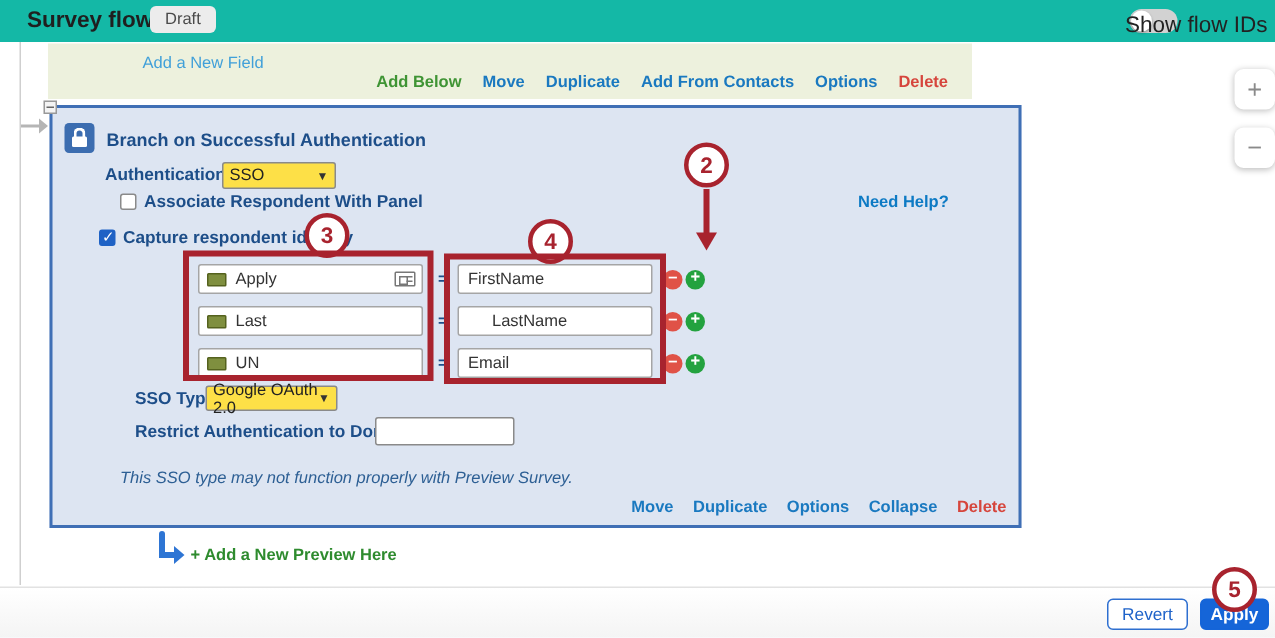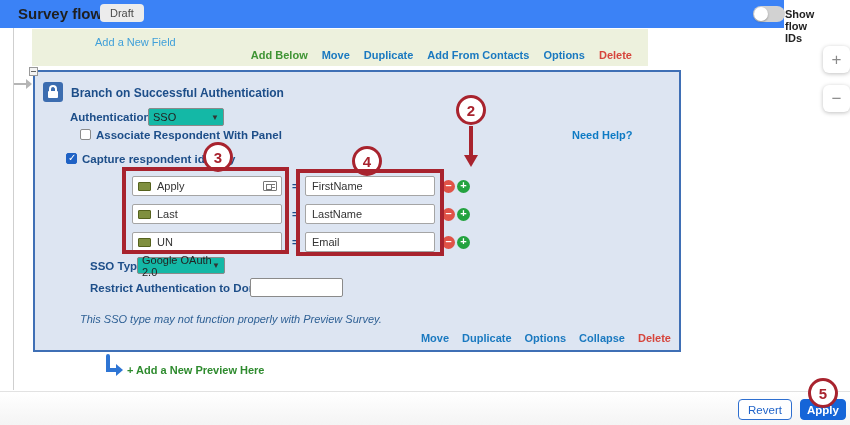--- a/index.html
+++ b/index.html
@@ -1,28 +1,28 @@
 <!DOCTYPE html>
 <html><head>
 <meta charset="utf-8">
 <style>
   * { margin:0; padding:0; box-sizing:border-box; }
   html,body { width:850px; height:425px; overflow:hidden; background:#fff;
     font-family:"Liberation Sans", sans-serif; position:relative; }
 
   
-  .topbar { position:absolute; left:0; top:0; width:784px; height:28px; background:#3b82f6; z-index:5; }
+  .topbar { position:absolute; left:0; top:0; width:850px; height:28px; background:#14b8a6; z-index:5; }
   .page-title { position:absolute; left:18px; top:5px; font-size:15px; font-weight:600; color:#1f1f1f; }
   .draft-badge { position:absolute; left:100px; top:4px; background:#ececec; border-radius:4px;
     padding:3px 10px; font-size:11px; color:#4a4a4a; }
   .toggle { position:absolute; left:753px; top:6px; width:32px; height:16px; background:#d2d2d2;
     border-radius:8px; }
   .toggle-knob { position:absolute; left:1px; top:1px; width:14px; height:14px; background:#fff;
     border-radius:50%; box-shadow:0 1px 2px rgba(0,0,0,.3); }
-  .toggle-label { position:absolute; left:785px; top:8px; font-size:11px; color:#222;font-weight:bold; }
+  .toggle-label { position:absolute; left:750px; top:8px; font-size:15px; color:#222; }
 
   
   .tree-vline { position:absolute; left:13px; top:28px; width:1px; height:362px; background:#cfcfcf; }
   .tree-arrow-line { position:absolute; left:14px; top:83px; width:12px; height:2px; background:#b5b5b5; }
   .tree-arrow-head { position:absolute; left:26px; top:79px; width:0; height:0;
     border-top:5px solid transparent; border-bottom:5px solid transparent; border-left:6px solid #b5b5b5; }
 
   
   .field-panel { position:absolute; left:32px; top:29px; width:616px; height:37px; background:#edf1dd; }
   .add-field-link { position:absolute; left:63px; top:7px; font-size:11px; color:#41a0d9; cursor:pointer; }
@@ -40,21 +40,21 @@
   .collapse-box::after { content:""; position:absolute; left:1px; top:3px; width:5px; height:1px; background:#666; }
   .lock-icon { position:absolute; left:8px; top:10px; width:20px; height:20px; background:#3c6db0;
     border-radius:3px; }
   .lock-shackle { position:absolute; left:6px; top:3px; width:8px; height:7px;
     border:2px solid #fff; border-bottom:none; border-radius:4px 4px 0 0; }
   .lock-body { position:absolute; left:5px; top:9px; width:10px; height:7px; background:#fff; border-radius:1px; }
   .branch-title { position:absolute; left:36px; top:14px; font-size:12px; font-weight:bold; color:#1d4e89; }
 
   .blbl { font-size:11.5px; font-weight:bold; color:#1d4e89; }
   .auth-label { position:absolute; left:35px; top:39px; }
-  .select-box { position:absolute; background:#14b8a6; border:1px solid #8a8a8a; border-radius:2px;
+  .select-box { position:absolute; background:#fde047; border:1px solid #8a8a8a; border-radius:2px;
     font-size:11px; color:#222; display:flex; align-items:center; justify-content:space-between;
     padding:0 4px; cursor:pointer; }
   .sel-chev { font-size:8px; color:#333; }
   .auth-select { left:113px; top:36px; width:76px; height:18px; }
 
   .chk { position:absolute; width:11px; height:11px; background:#fff; border:1px solid #8a8a8a;
     border-radius:2px; cursor:pointer; }
   .chk.checked { background:#1f62c5; border-color:#1f62c5; }
   .chk.checked::after { content:"✓"; position:absolute; left:1px; top:-2px; color:#fff; font-size:10px; }
   .chk1 { left:45px; top:57px; }
@@ -183,21 +183,21 @@
     <span>FirstName</span>
   </div>
   <div class="circle-btn minus-btn" style="left:407px; top:108px;">–</div>
   <div class="circle-btn plus-btn" style="left:422px; top:108px;">+</div>
 
   <div class="map-row-input" style="left:97px; top:132px; width:150px;">
     <span class="ed-badge"></span>
     <span>Last</span>
   </div>
   <div class="eq" style="left:257px; top:136px;">=</div>
-  <div class="map-row-input" style="left:270px; top:132px; width:130px; padding-left:6px;">
+  <div class="map-row-input" style="left:270px; top:132px; width:130px; padding-left:22px;">
     <span>LastName</span>
   </div>
   <div class="circle-btn minus-btn" style="left:407px; top:136px;">–</div>
   <div class="circle-btn plus-btn" style="left:422px; top:136px;">+</div>
 
   <div class="map-row-input" style="left:97px; top:160px; width:150px;">
     <span class="ed-badge"></span>
     <span>UN</span>
   </div>
   <div class="eq" style="left:257px; top:164px;">=</div>

